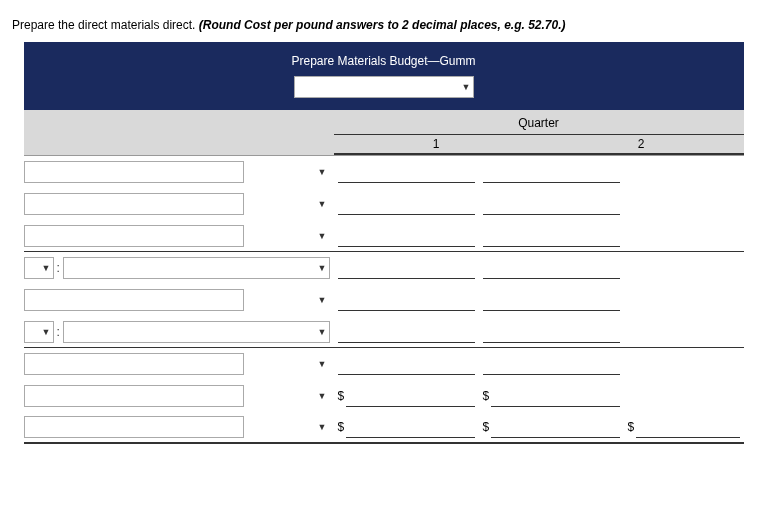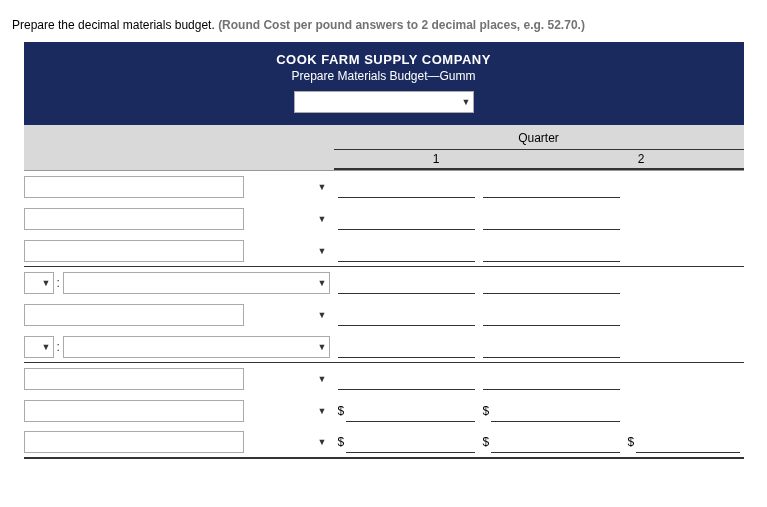--- a/index.html
+++ b/index.html
@@ -10,21 +10,22 @@
       width: 767px;
       min-height: 507px;
       padding: 10px 0;
     }
     .instruction {
       font-size: 12px;
       color: #000;
       padding: 8px 12px 10px 12px;
     }
     .instruction strong {
-      color: #737373;
+      color: #000000;
+      font-style: italic;
     }
     .budget-container {
       width: 720px;
       margin: 0 auto;
     }
     .header-box {
       background: #1a2a5e;
       color: #fff;
       text-align: center;
       padding: 10px 20px 12px 20px;
@@ -207,28 +208,27 @@
       flex: 1;
     }
     .row-cell-pair .row-cell {
       flex: 1;
     }
   </style>
 </head>
 <body>
 
 <div class="instruction">
-  <span>Prepare the decimal materials budget.</span>
+  <span>Prepare the direct materials direct.</span>
   <strong>(Round Cost per pound answers to 2 decimal places, e.g. 52.70.)</strong>
 </div>
 
 <div class="budget-container">
 
   <div class="header-box">
-    <div class="company-name">COOK FARM SUPPLY COMPANY</div>
     <div class="budget-title">Prepare Materials Budget—Gumm</div>
     <div class="header-period-row">
       <div class="period-select-wrapper">
         <input class="period-input" type="text" value="" style="">
         <span class="select-arrow">▼</span>
       </div>
     </div>
   </div>
 
   <div class="columns-header">

